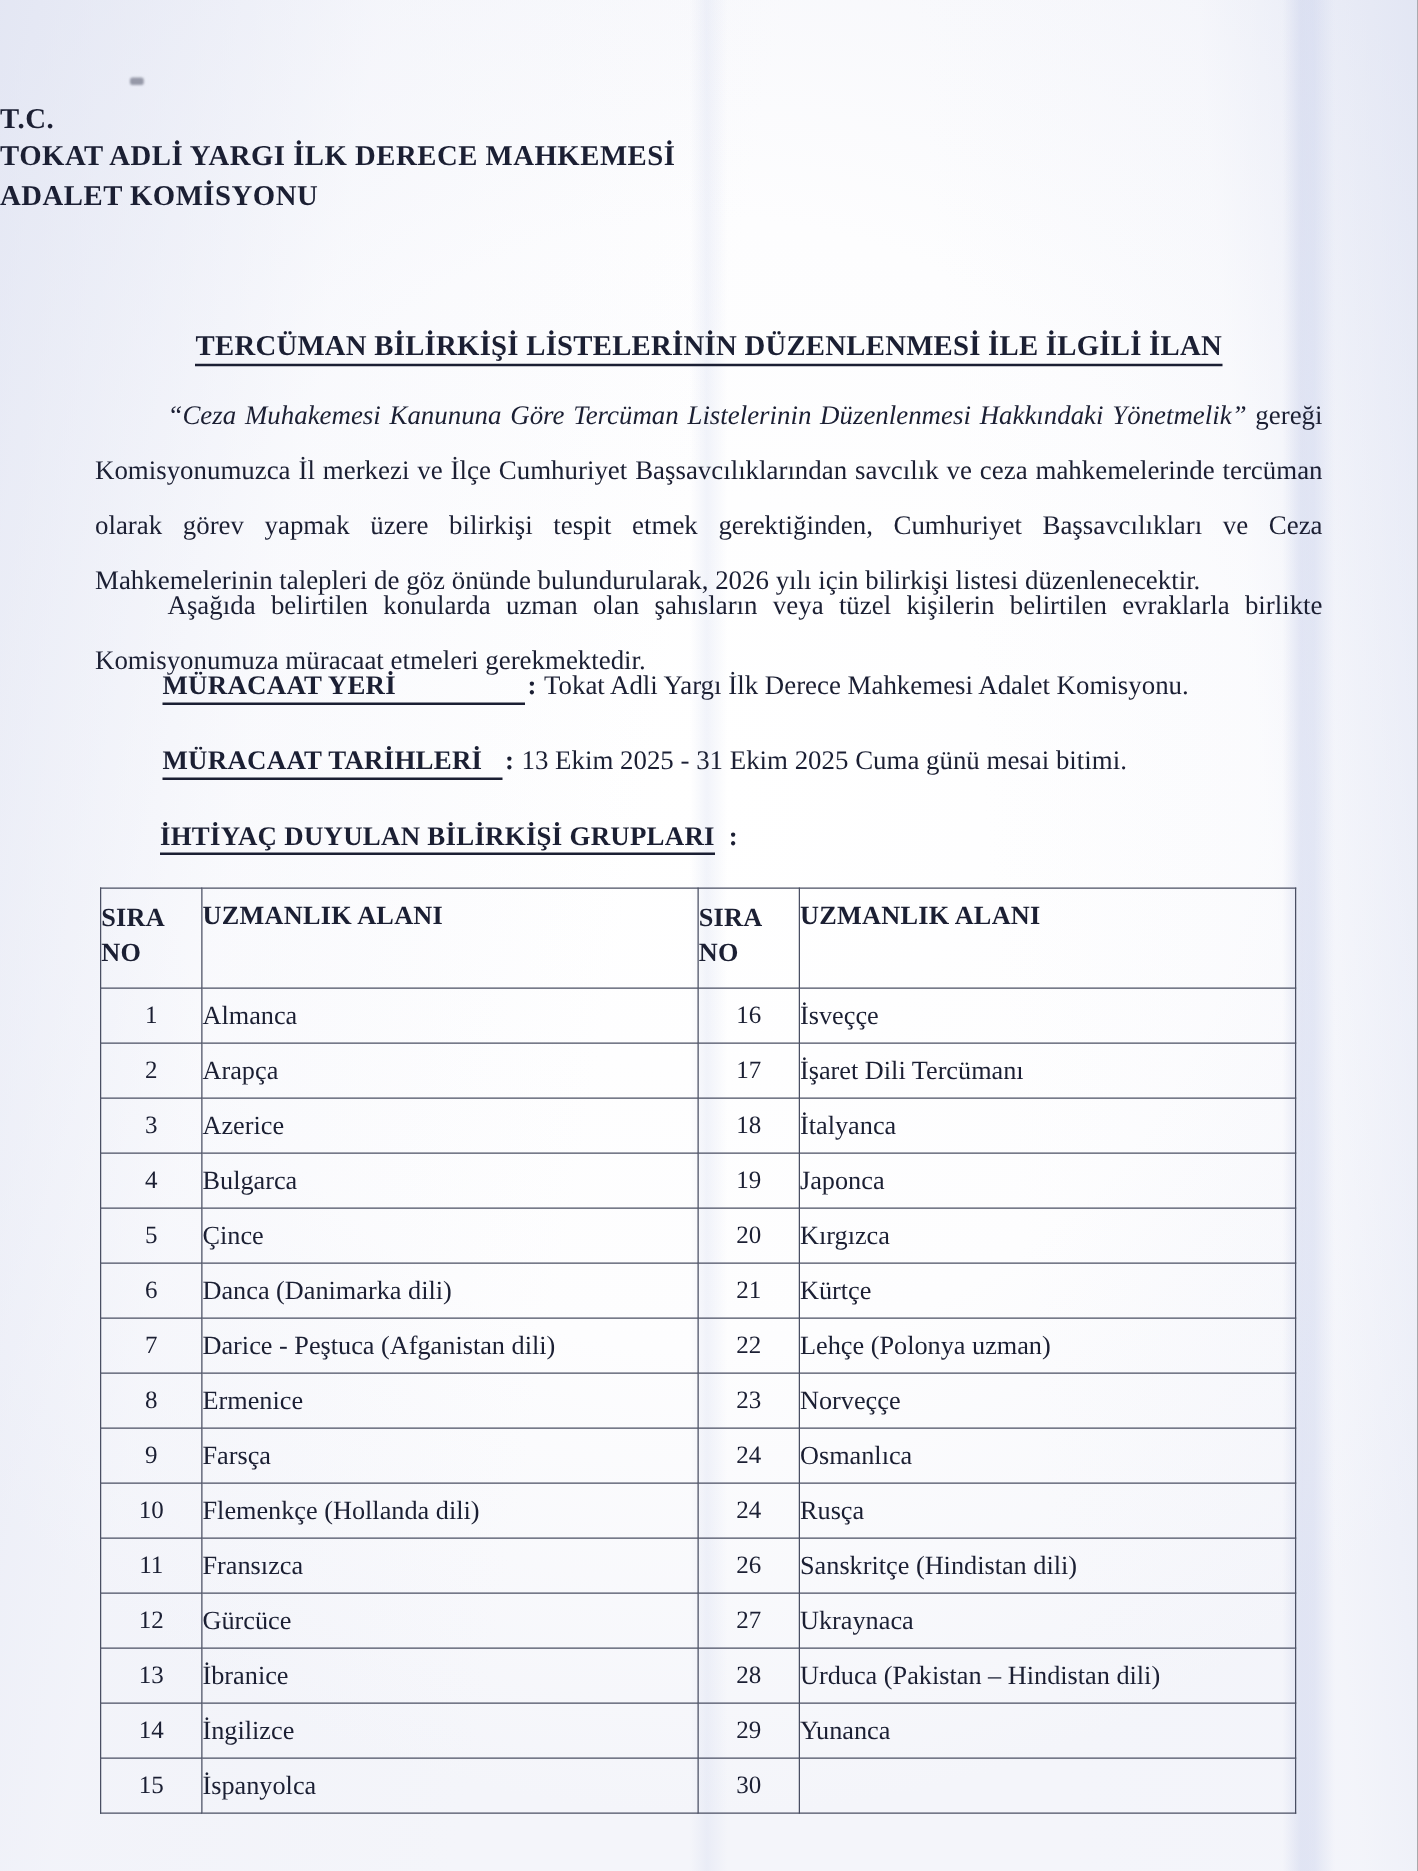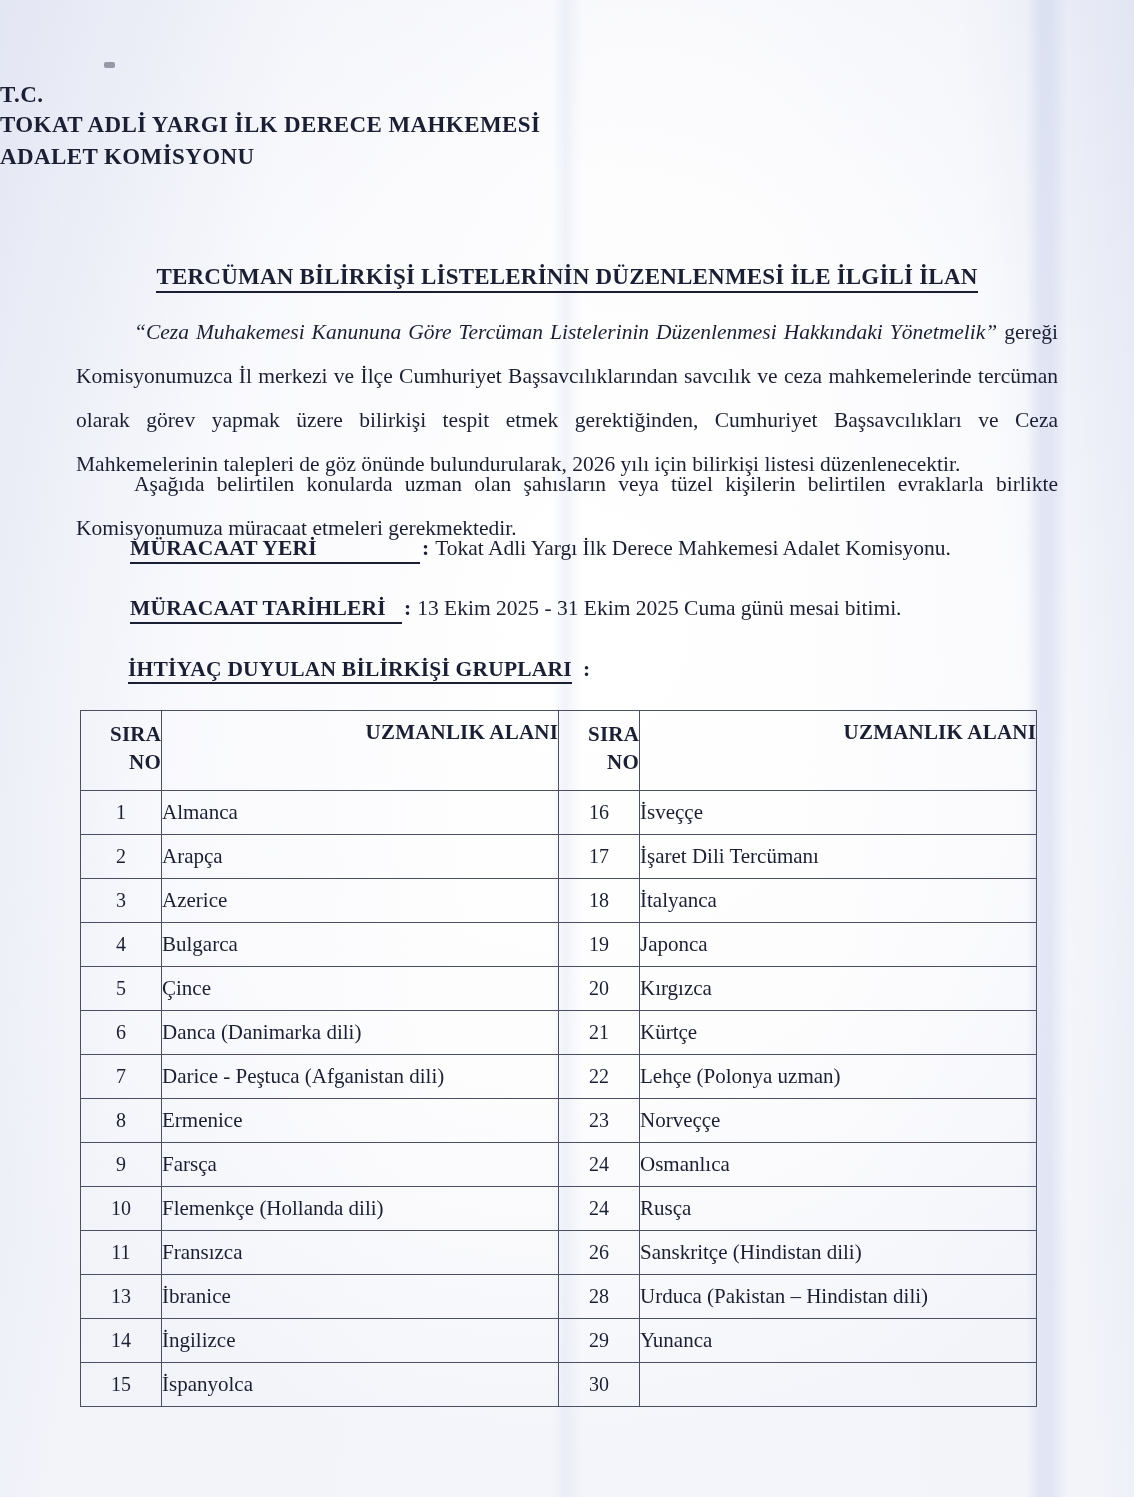--- a/index.html
+++ b/index.html
@@ -134,21 +134,21 @@
     border-collapse: collapse;
     font-size: 21px;
   }
   table.grid td, table.grid th {
     border: 1.5px solid #4a4f63;
     padding: 0;
     vertical-align: middle;
   }
   table.grid th {
     font-weight: bold;
-    text-align: right;
+    text-align: left;
     height: 70px;
     vertical-align: top;
     padding: 9px 0 0 0;
     letter-spacing: 0.2px;
   }
   .c-no  { width: 80px;  text-align: center; }
   .c-ala { width: 396px; }
   th.c-no  { padding-left: 11px; text-align: left; }
   th.c-ala { padding-left: 12px; margin-top: 32px; }
   td.c-no  { height: 43px; font-size: 20px; }
@@ -260,20 +260,26 @@
           <td class="c-no">24</td>
           <td class="c-ala">Rusça</td>
         </tr>
         <tr>
           <td class="c-no">11</td>
           <td class="c-ala">Fransızca</td>
           <td class="c-no">26</td>
           <td class="c-ala">Sanskritçe (Hindistan dili)</td>
         </tr>
         <tr>
+          <td class="c-no">12</td>
+          <td class="c-ala">Gürcüce</td>
+          <td class="c-no">27</td>
+          <td class="c-ala">Ukraynaca</td>
+        </tr>
+        <tr>
           <td class="c-no">13</td>
           <td class="c-ala">İbranice</td>
           <td class="c-no">28</td>
           <td class="c-ala">Urduca (Pakistan – Hindistan dili)</td>
         </tr>
         <tr>
           <td class="c-no">14</td>
           <td class="c-ala">İngilizce</td>
           <td class="c-no">29</td>
           <td class="c-ala">Yunanca</td>

